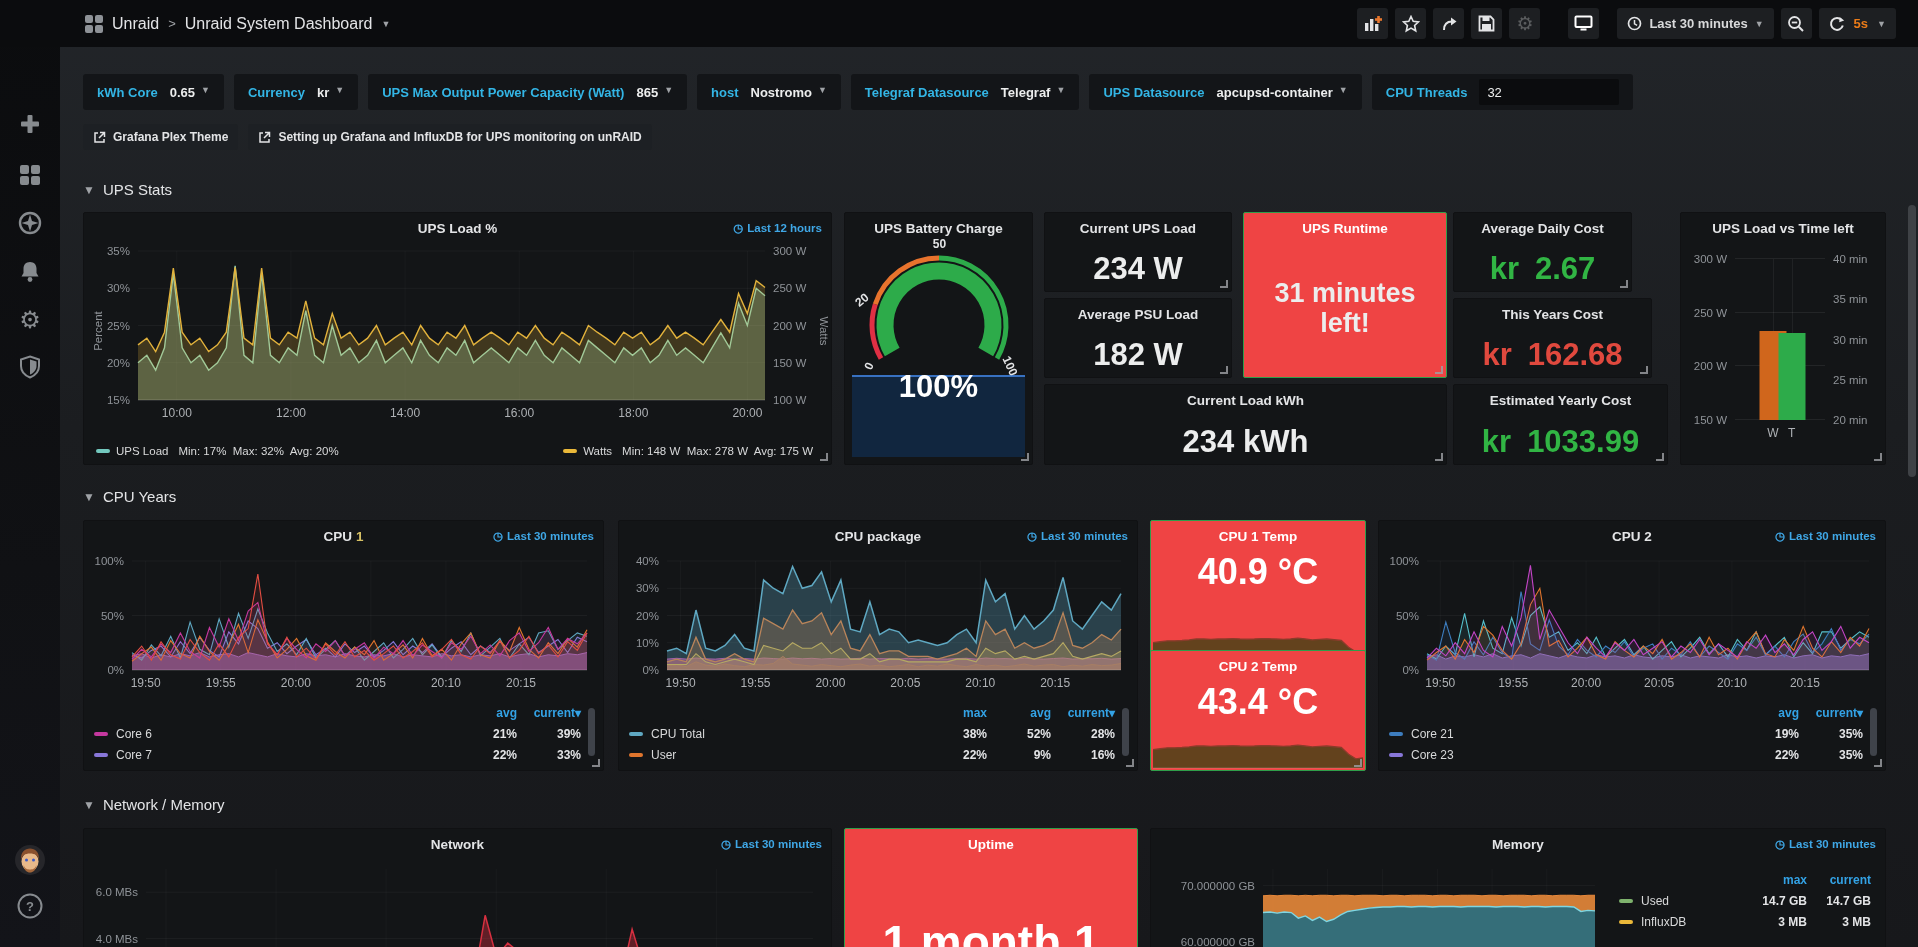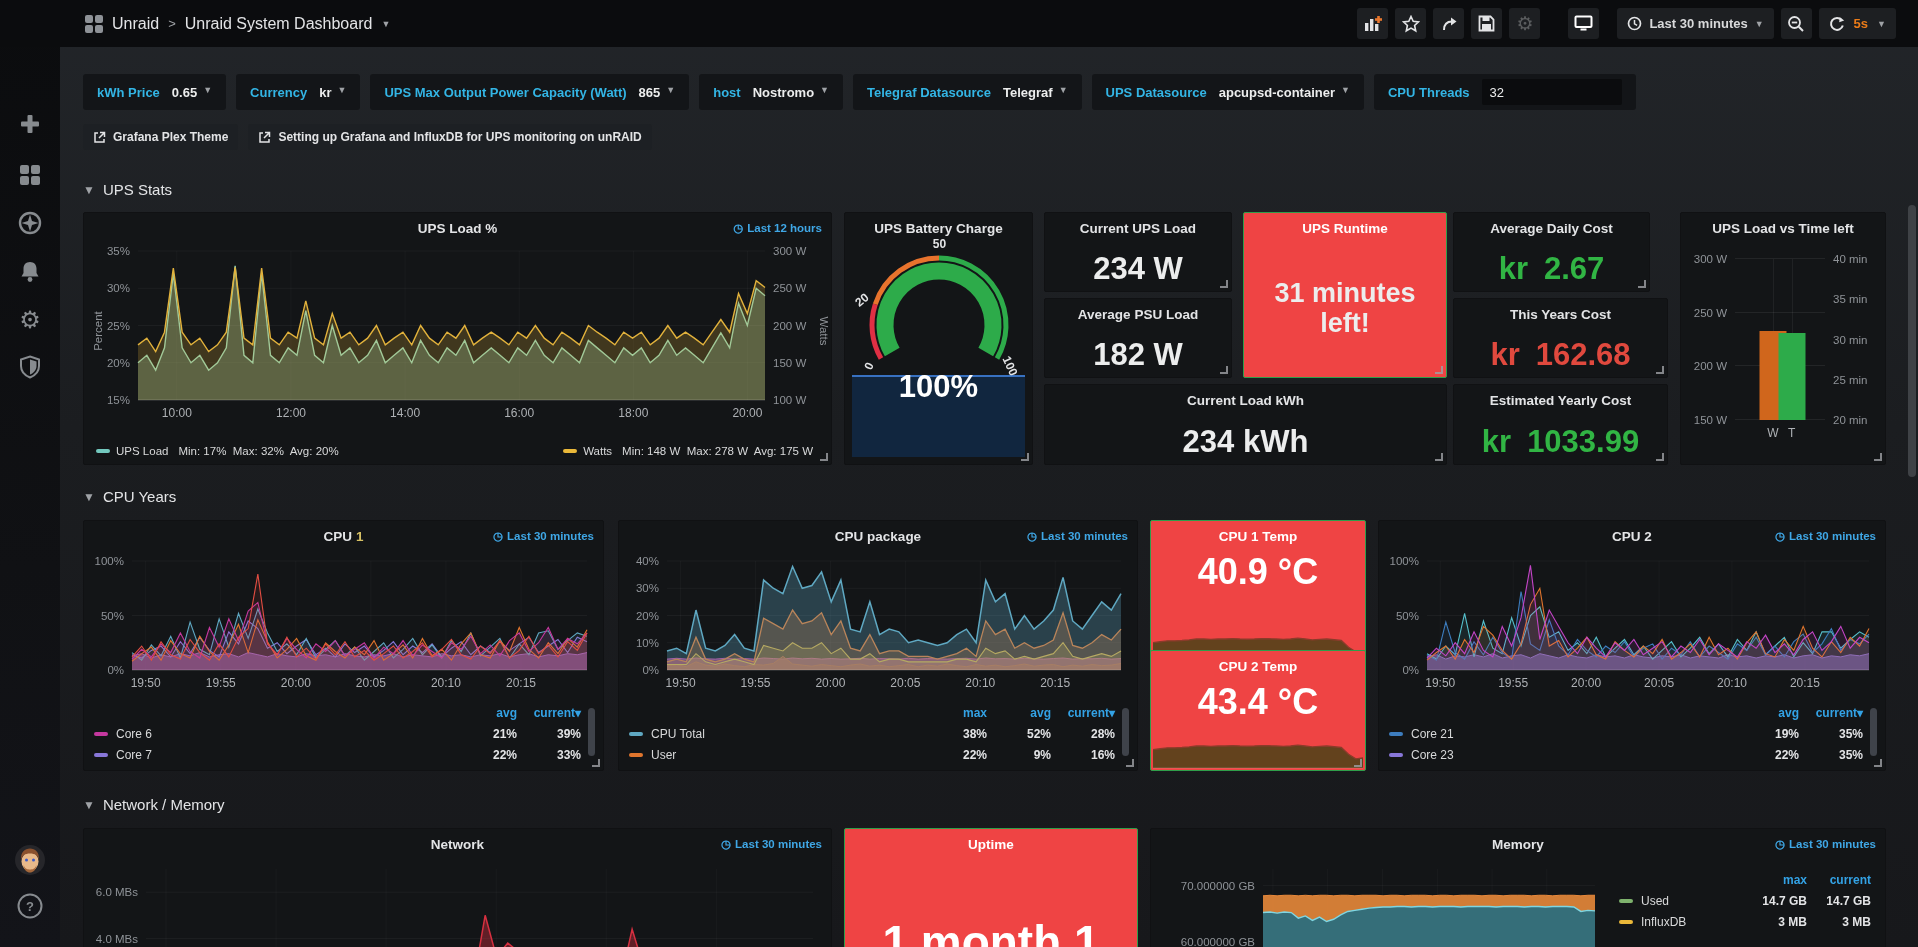--- a/index.html
+++ b/index.html
@@ -236,21 +236,21 @@
       <circle cx="13" cy="13" r="11.5" fill="none" stroke="#878b8f" stroke-width="2"></circle>
       <text x="13" y="18" text-anchor="middle" font-size="13" font-weight="bold" fill="#878b8f" font-family="Liberation Sans,sans-serif">?</text>
     </svg>
   </div>
 </div>
 
 <div id="content">
 
   <div id="vars">
     <div class="var-pill">
-      <span class="var-label">kWh Price</span>
+      <span class="var-label">kWh Core</span>
       <span class="var-value">
           <i style="font-style:normal">0.65</i>
           <span class="caret">▼</span>
         </span>
     </div>
     <div class="var-pill">
       <span class="var-label">Currency</span>
       <span class="var-value">
           <i style="font-style:normal">kr</i>
           <span class="caret">▼</span>
@@ -417,30 +417,30 @@
       </div>
     <div class="stat-val big27" style="top:26px">31 minutes left!</div>
   </div>
   <div class="panel" style="left:984px;top:337px;width:403px;height:81px">
     <div class="ph">
         <span class="p-title">Current Load kWh</span>
       </div>
     <div class="stat-val big30">234 kWh</div>
   </div>
 
-  <div class="panel" style="left:1393px;top:165px;width:197px;height:80px">
+  <div class="panel" style="left:1393px;top:165px;width:179px;height:80px">
     <div class="ph">
         <span class="p-title">Average Daily Cost</span>
       </div>
     <div class="stat-val big30 c-green">
       <span>kr</span>
         <span>2.67</span>
     </div>
   </div>
-  <div class="panel" style="left:1393px;top:251px;width:215px;height:80px">
+  <div class="panel" style="left:1393px;top:251px;width:199px;height:80px">
     <div class="ph">
         <span class="p-title">This Years Cost</span>
       </div>
     <div class="stat-val big30 c-red">
       <span>kr</span>
         <span>162.68</span>
     </div>
   </div>
   <div class="panel" style="left:1393px;top:337px;width:215px;height:81px">
     <div class="ph">

